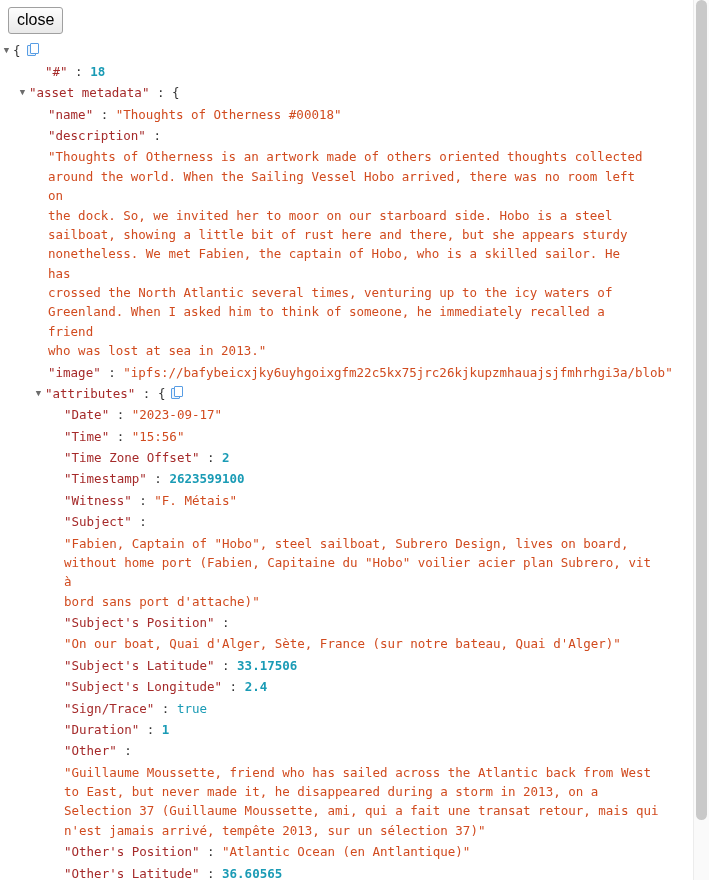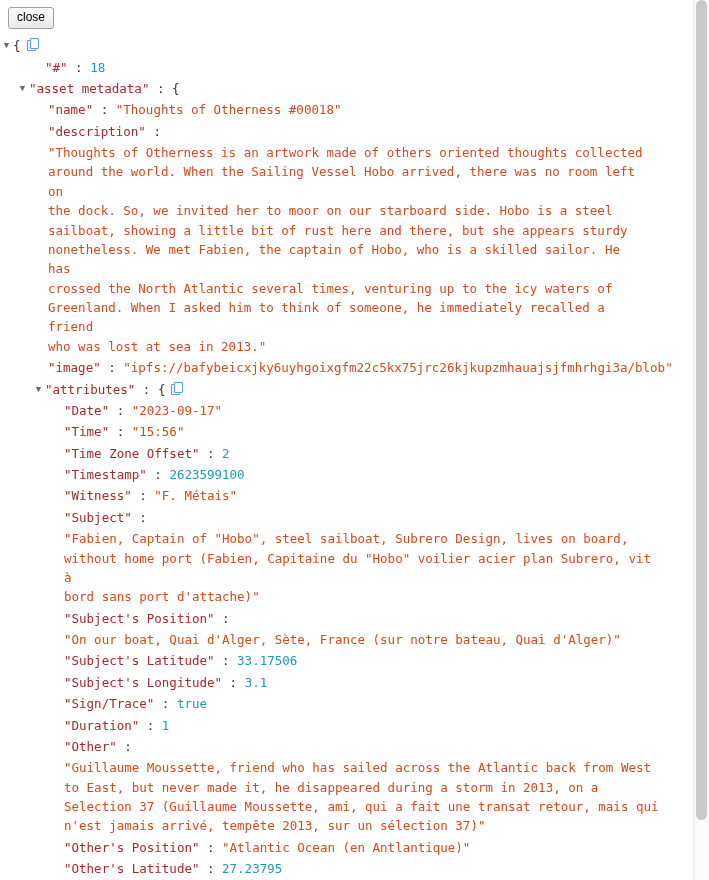--- a/index.html
+++ b/index.html
@@ -14,21 +14,21 @@
     font-size: 12.5px;
     color: #333333;
     position: relative;
     overflow: hidden;
   }
   .close-btn {
     display: inline-block;
     margin: 7px 0 0 8px;
     padding: 3px 8px 4px 8px;
     font-family: "Liberation Sans", sans-serif;
-    font-size: 12px;
+    font-size: 16px;
     color: #000000;
     background: linear-gradient(#fdfdfd, #e9e9e9);
     border: 1px solid #a0a0a0;
     border-radius: 3px;
     cursor: pointer;
     line-height: 1.1;
   }
   .json-view {
     padding: 6px 0 10px 0;
     font-family: "DejaVu Sans Mono", monospace;
@@ -76,21 +76,21 @@
     position: absolute;
     left: 3px; top: 0px;
     width: 7px; height: 9px;
     border: 1px solid #3b8de0;
     border-radius: 1px;
     background: #ffffff;
   }
   .key { color: #a52a2a; }
   .punct { color: #333333; }
   .str { color: #d14b1f; }
-  .num { color: #1a9bb5; }
+  .num { color: #1a9bb5; font-weight: bold; }
   .bool { color: #1a9bb5; text-align: right; }
   .brace { color: #333333; }
   .txt-block {
     color: #d14b1f;
     max-width: 600px;
     white-space: pre-wrap;
     word-break: normal;
   }
   .indent-1 { padding-left: 16px; }
   .indent-2 { padding-left: 32px; }
@@ -219,42 +219,42 @@
       <div class="row indent-4">
         <span class="nowrap"><span class="key">"Subject's Position"</span><span class="punct"> :</span></span>
       </div>
       <div class="row indent-4">
         <span class="txt-block">"On our boat, Quai d'Alger, Sète, France (sur notre bateau, Quai d'Alger)"</span>
       </div>
       <div class="row indent-4">
         <span class="nowrap"><span class="key">"Subject's Latitude"</span><span class="punct"> : </span><span class="num">33.17506</span></span>
       </div>
       <div class="row indent-4">
-        <span class="nowrap"><span class="key">"Subject's Longitude"</span><span class="punct"> : </span><span class="num">3.1</span></span>
+        <span class="nowrap"><span class="key">"Subject's Longitude"</span><span class="punct"> : </span><span class="num">2.4</span></span>
       </div>
       <div class="row indent-4">
         <span class="nowrap"><span class="key">"Sign/Trace"</span><span class="punct"> : </span><span class="bool">true</span></span>
       </div>
       <div class="row indent-4">
         <span class="nowrap"><span class="key">"Duration"</span><span class="punct"> : </span><span class="num">1</span></span>
       </div>
       <div class="row indent-4">
         <span class="nowrap"><span class="key">"Other"</span><span class="punct"> :</span></span>
       </div>
       <div class="row indent-4">
         <span class="txt-block">"Guillaume Moussette, friend who has sailed across the Atlantic back from West
 to East, but never made it, he disappeared during a storm in 2013, on a
 Selection 37 (Guillaume Moussette, ami, qui a fait une transat retour, mais qui
 n'est jamais arrivé, tempête 2013, sur un sélection 37)"</span>
       </div>
       <div class="row indent-4">
         <span class="nowrap"><span class="key">"Other's Position"</span><span class="punct"> : </span><span class="str">"Atlantic Ocean (en Antlantique)"</span></span>
       </div>
       <div class="row indent-4">
-        <span class="nowrap"><span class="key">"Other's Latitude"</span><span class="punct"> : </span><span class="num">27.23795</span></span>
+        <span class="nowrap"><span class="key">"Other's Latitude"</span><span class="punct"> : </span><span class="num">36.60565</span></span>
       </div>
       <div class="row indent-4"></div>
     </div>
 
 </div>
 
 <div class="scrollbar-track">
   <div class="scrollbar-thumb"></div>
 </div>
 

